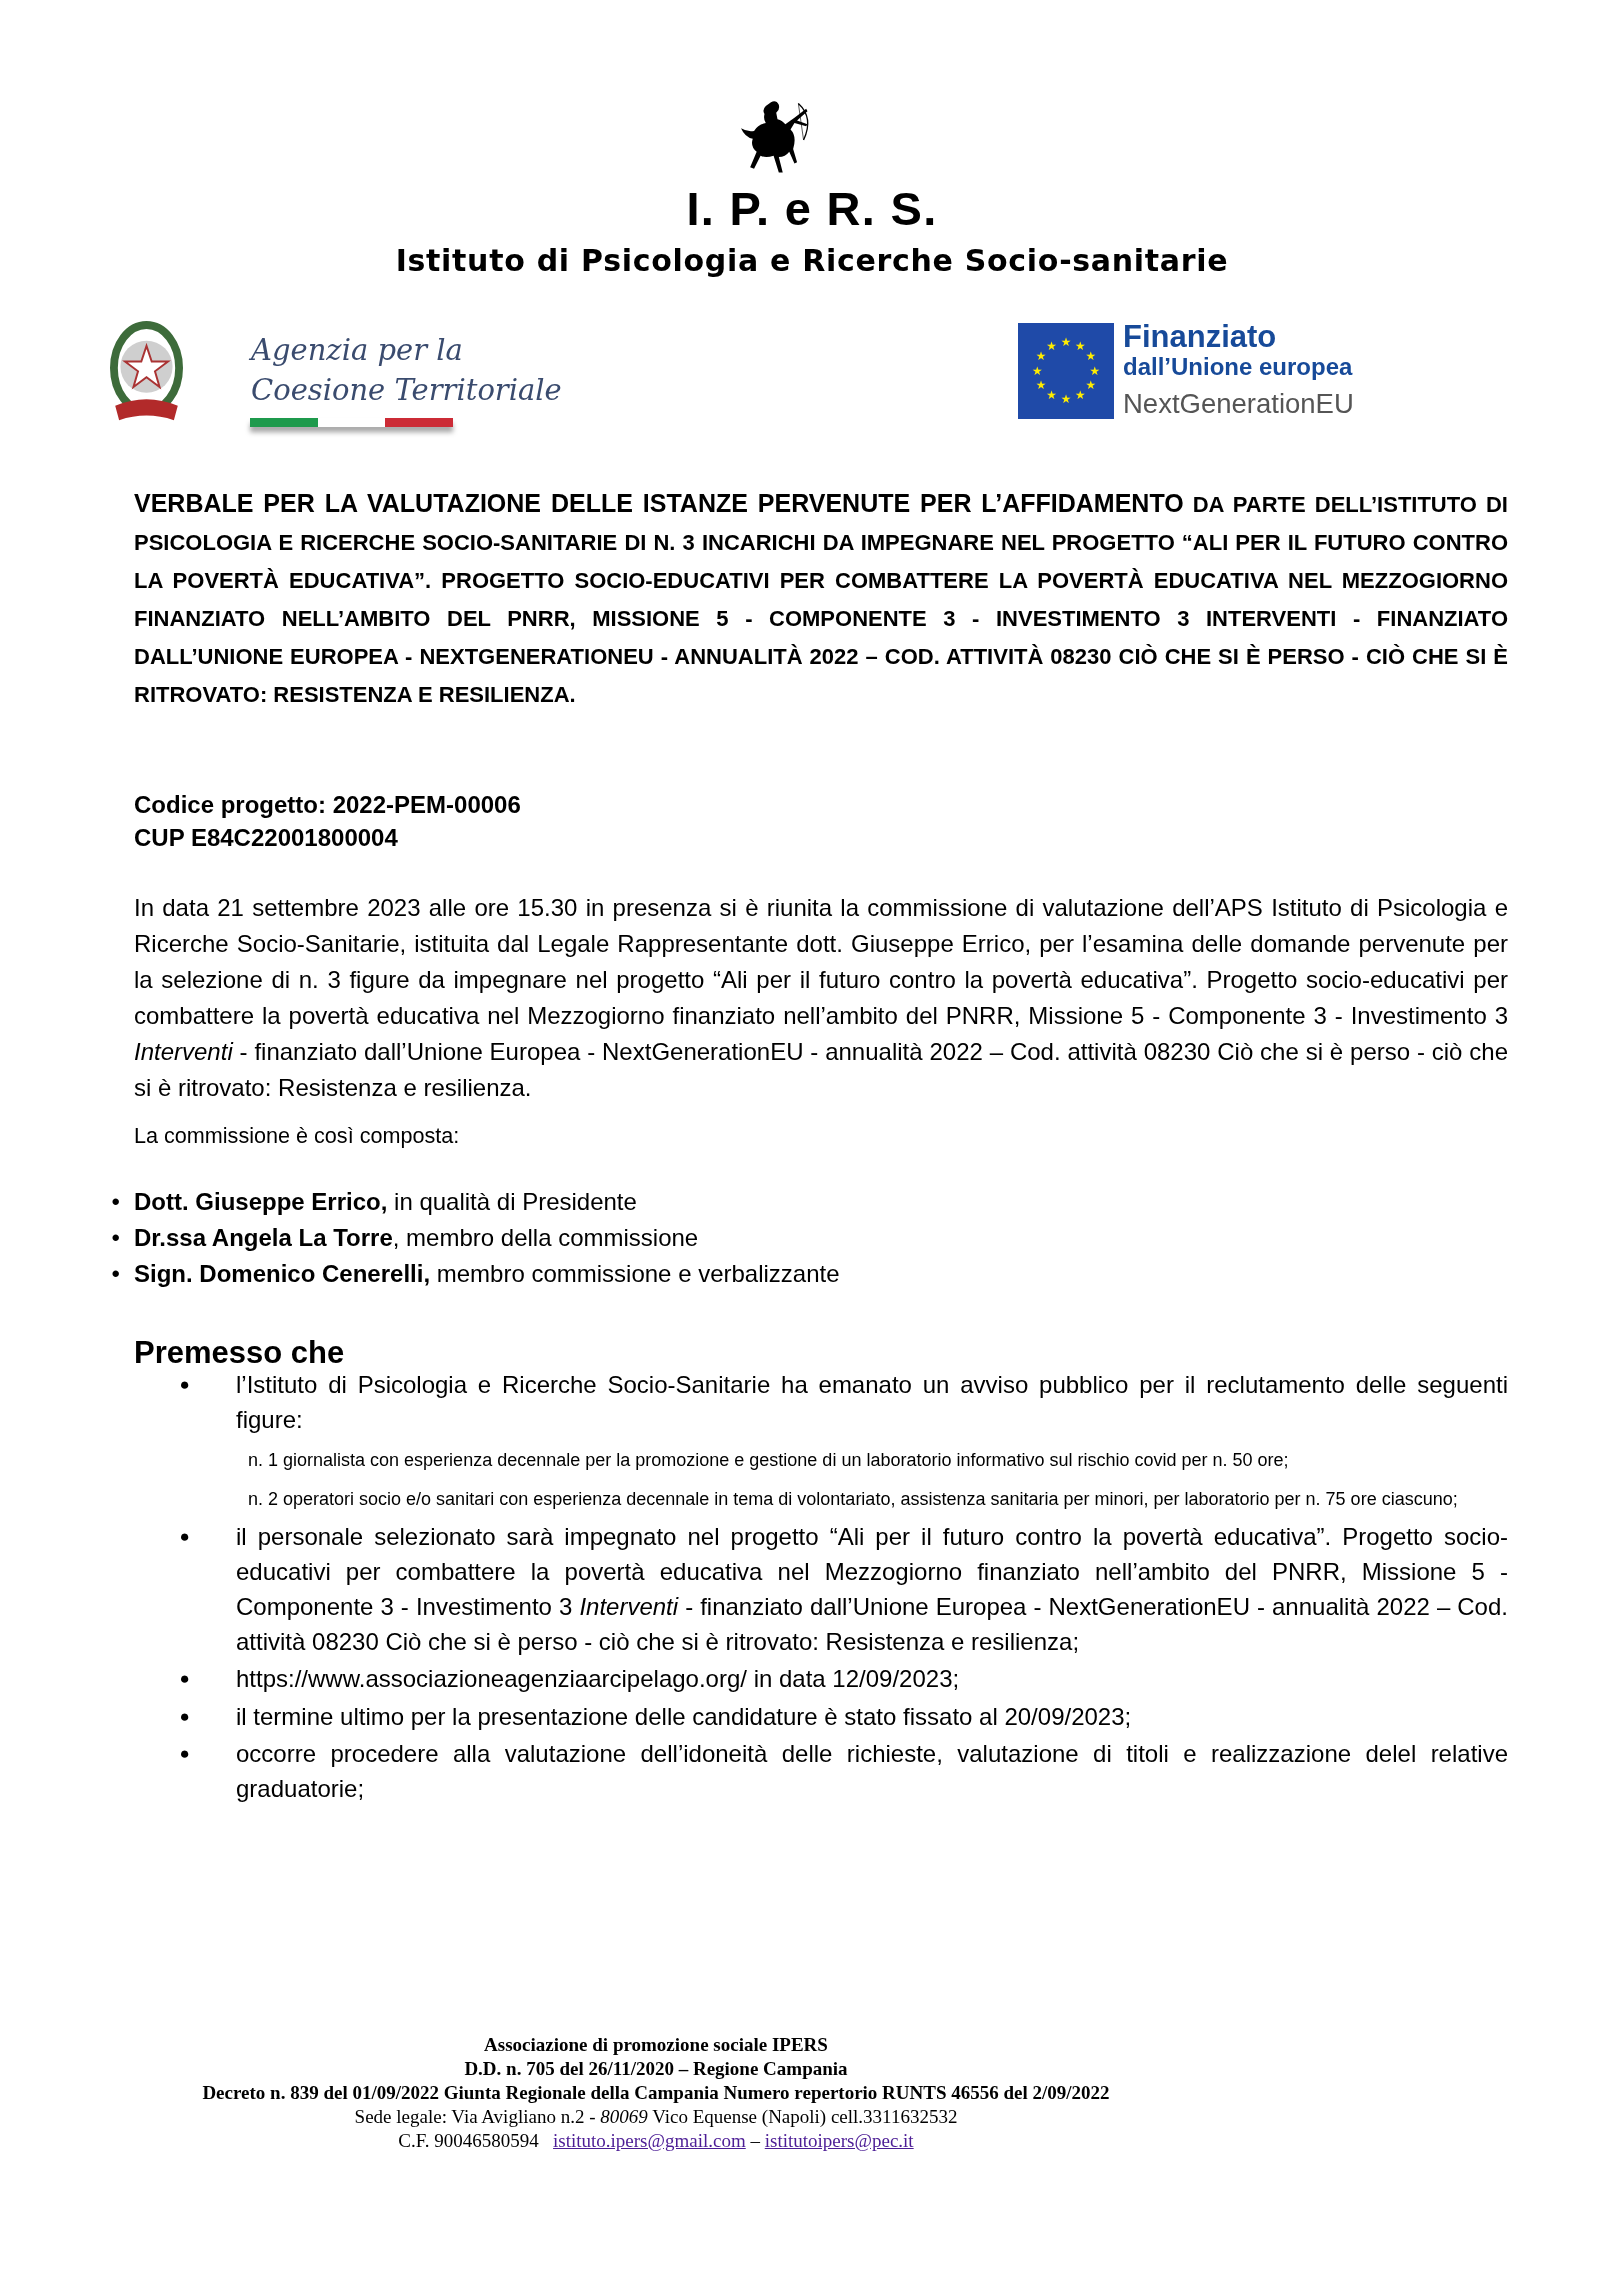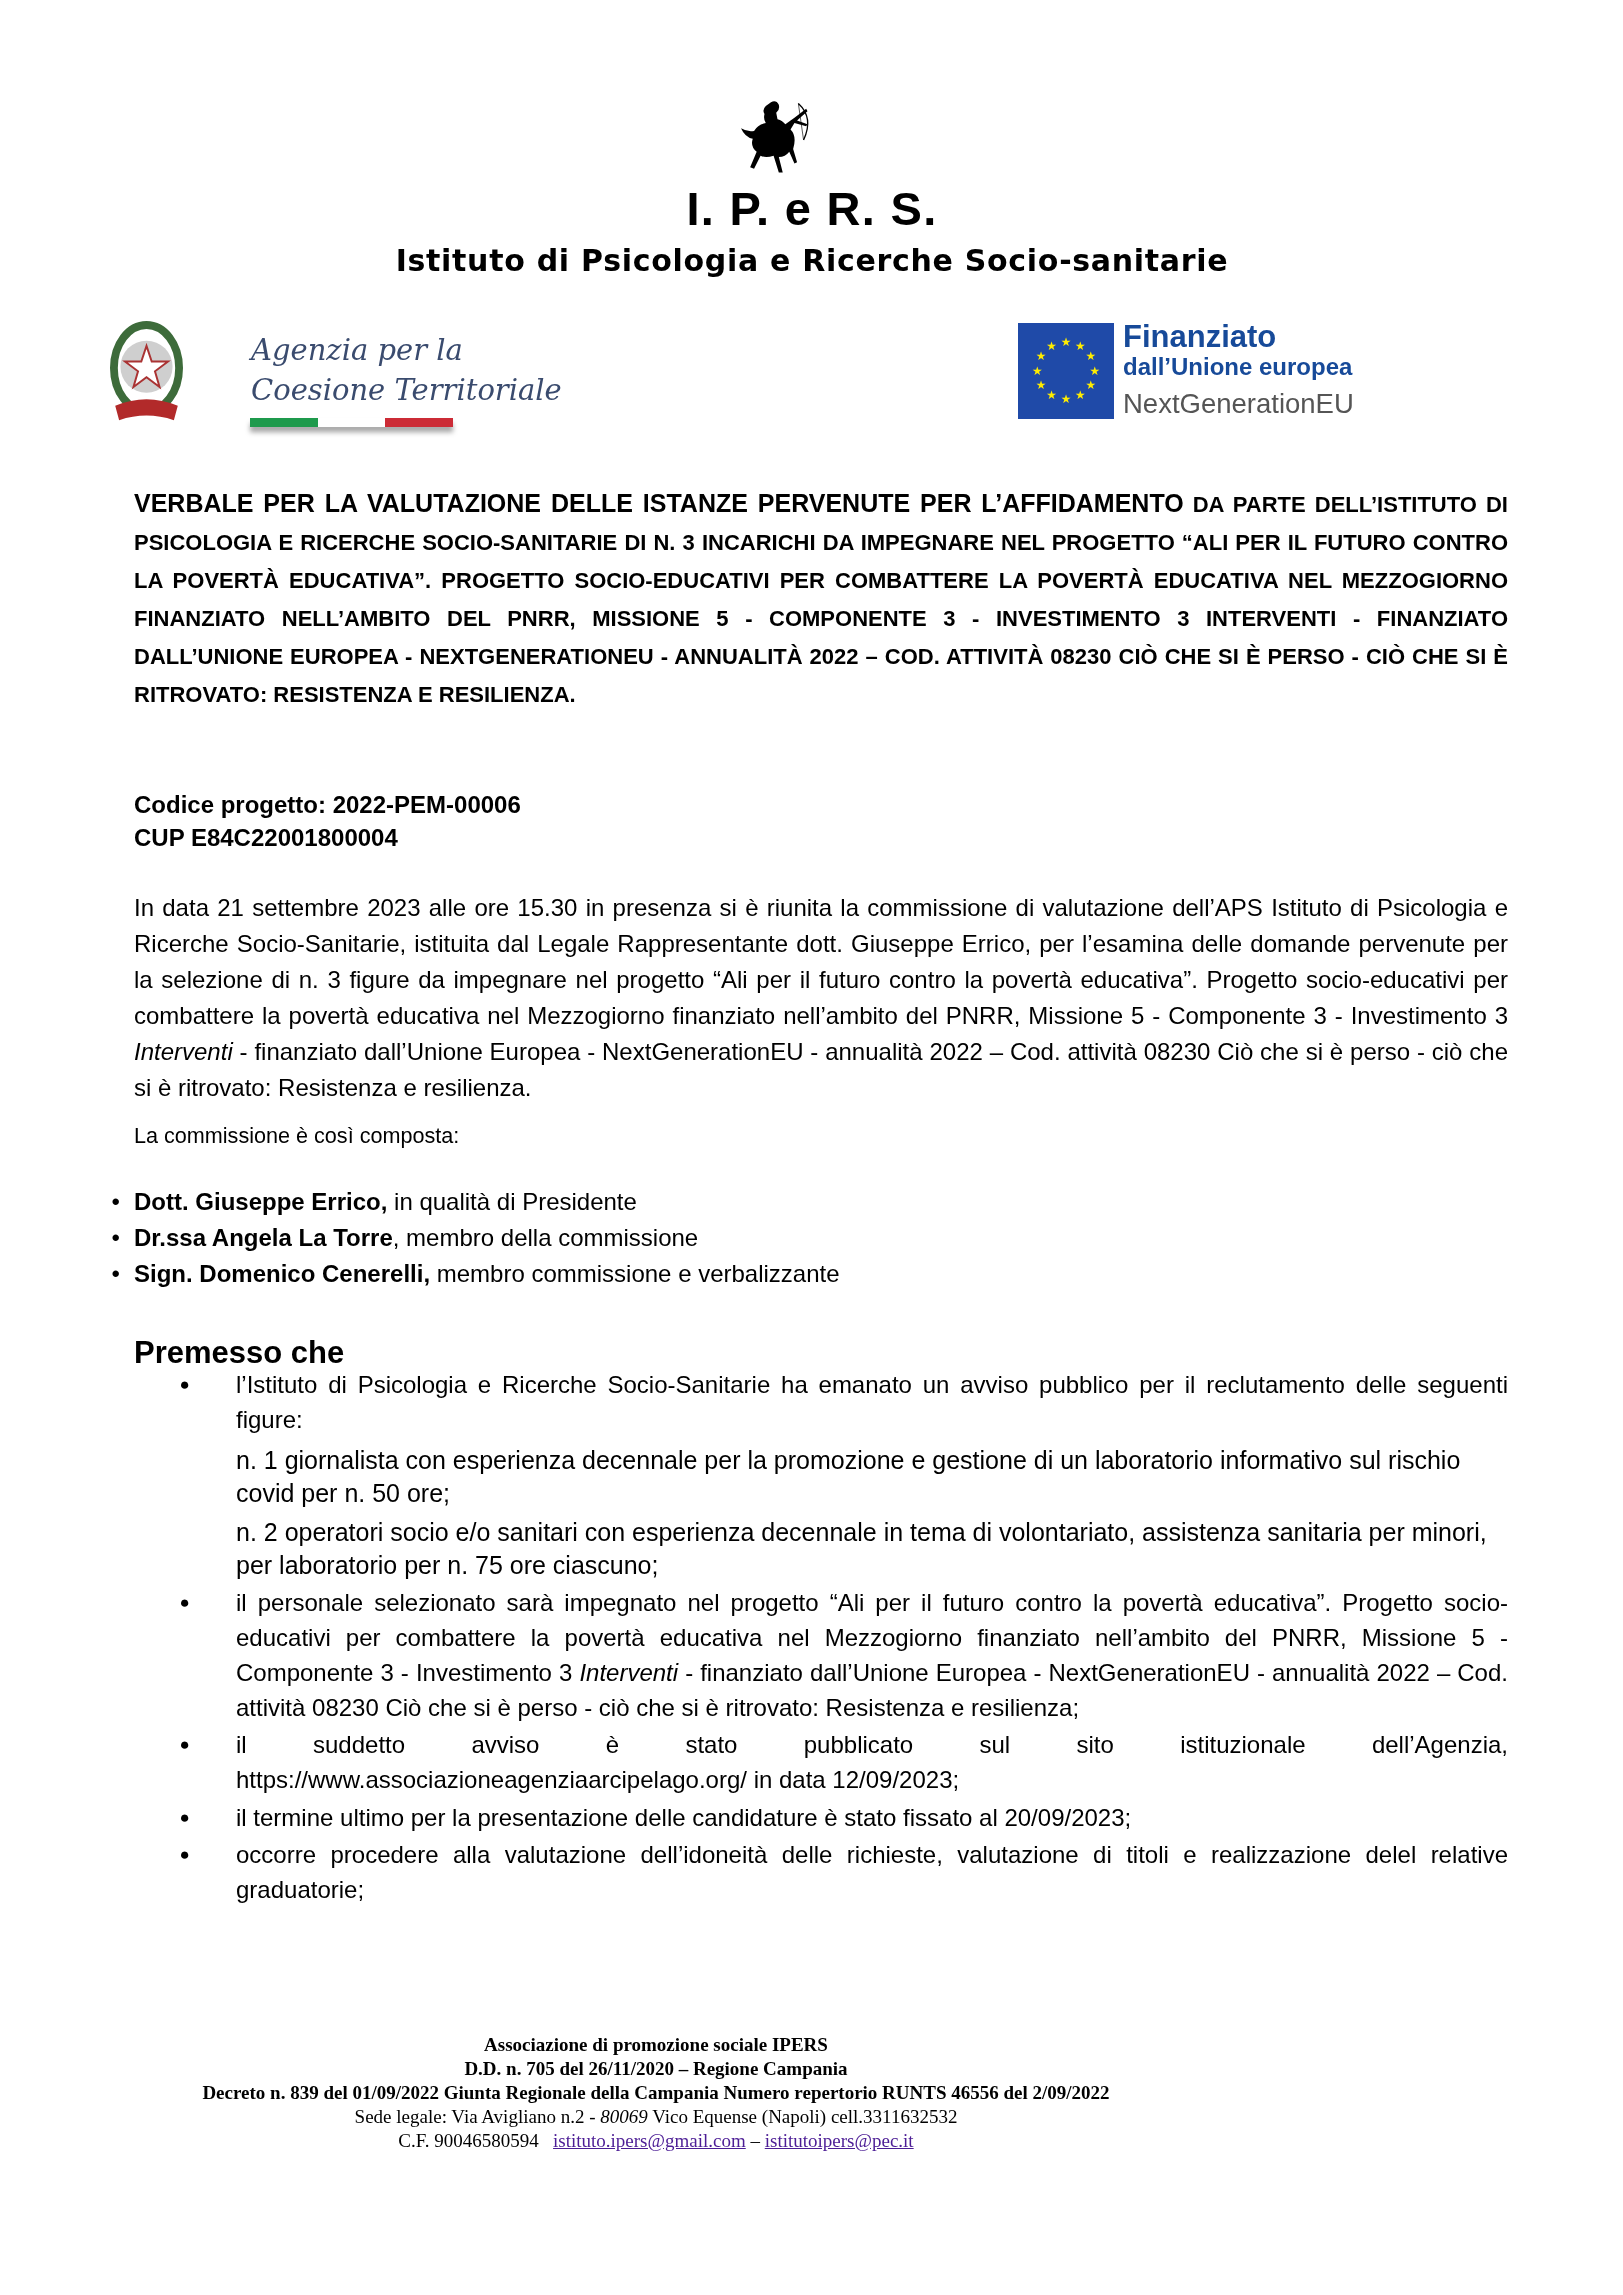--- a/index.html
+++ b/index.html
@@ -38,21 +38,21 @@
   .intro-tail { top: 1119px; font-size: 21.6px; line-height: 33px; left: 134px; }
   .members { position: absolute; left: 105px; top: 1184px; width: 1308px; list-style: none; margin: 0; padding: 0; font-size: 24px; line-height: 36px; }
   .members li { position: relative; padding-left: 29px; }
   .members li::before { content: "•"; position: absolute; left: 6.5px; top: 0; }
   .members b { font-weight: bold; }
 
   .premesso { top: 1335px; font-weight: bold; font-size: 31px; }
   .plist { position: absolute; left: 177px; top: 1367px; width: 1331px; margin: 0; padding: 0; list-style: none; font-size: 24px; line-height: 35px; }
   .plist > li { position: relative; padding-left: 59px; text-align: justify; text-align-last: left; margin-bottom: 2.6px; }
   .plist > li::before { content: "●"; position: absolute; left: 2.6px; top: 0; font-size: 17px; }
-  .plist .sub { display: block; font-size: 25px; line-height: 33px; margin-top: 6.5px; text-align: left; }
+  .plist .sub { display: block; font-size: 18px; line-height: 33px; margin-top: 6.5px; text-align: left; margin-left: 12px; }
   .plist .justify-spread { text-align-last: justify; display:block; }
   .plist i { font-style: italic; }
 
   
   .footer { position: absolute; left: 0; top: 2033px; width: 1312px; text-align: center; font-family: "Liberation Serif", serif; font-size: 19px; line-height: 24px; }
   .footer .b { font-weight: bold; }
   .footer a { color: #4c1d95; text-decoration: underline; }
   .footer i { font-style: italic; }
 </style>
 </head>
@@ -125,21 +125,21 @@
   </ul>
 
   <div class="content premesso">Premesso che</div>
   <ul class="plist">
     <li>
       <span>l’Istituto di Psicologia e Ricerche Socio-Sanitarie ha emanato un avviso pubblico per il reclutamento delle seguenti figure:</span>
       <span class="sub">n. 1 giornalista con esperienza decennale per la promozione e gestione di un laboratorio informativo sul rischio covid per n. 50 ore;</span>
       <span class="sub">n. 2 operatori socio e/o sanitari con esperienza decennale in tema di volontariato, assistenza sanitaria per minori, per laboratorio per n. 75 ore ciascuno;</span>
     </li>
     <li><span>il personale selezionato sarà impegnato nel progetto “Ali per il futuro contro la povertà educativa”. Progetto socio-educativi per combattere la povertà educativa nel Mezzogiorno finanziato nell’ambito del PNRR, Missione 5 - Componente 3 - Investimento 3 </span><i>Interventi</i><span> - finanziato dall’Unione Europea - NextGenerationEU - annualità 2022 – Cod. attività 08230 Ciò che si è perso - ciò che si è ritrovato: Resistenza e resilienza;</span></li>
-    <li><span class="justify-spread">il suddetto avviso è stato pubblicato sul sito istituzionale dell’Agenzia,</span><span>https://www.associazioneagenziaarcipelago.org/ in data 12/09/2023;</span></li>
+    <li><span>https://www.associazioneagenziaarcipelago.org/ in data 12/09/2023;</span></li>
     <li><span>il termine ultimo per la presentazione delle candidature è stato fissato al  20/09/2023;</span></li>
     <li><span>occorre procedere alla valutazione dell’idoneità delle richieste, valutazione di titoli e realizzazione delel relative graduatorie;</span></li>
   </ul>
 
   <div class="footer">
     <div class="b">Associazione di promozione sociale IPERS</div>
     <div class="b">D.D. n. 705 del 26/11/2020 – Regione Campania</div>
     <div class="b">Decreto n. 839 del 01/09/2022 Giunta Regionale della Campania  Numero repertorio RUNTS 46556  del 2/09/2022</div>
     <div><span>Sede legale: Via Avigliano  n.2 -  </span><i>80069</i><span> Vico Equense (Napoli)  cell.3311632532</span></div>
     <div><span style="white-space:pre">C.F. 90046580594   </span><a>istituto.ipers@gmail.com</a><span> – </span><a>istitutoipers@pec.it</a></div>

